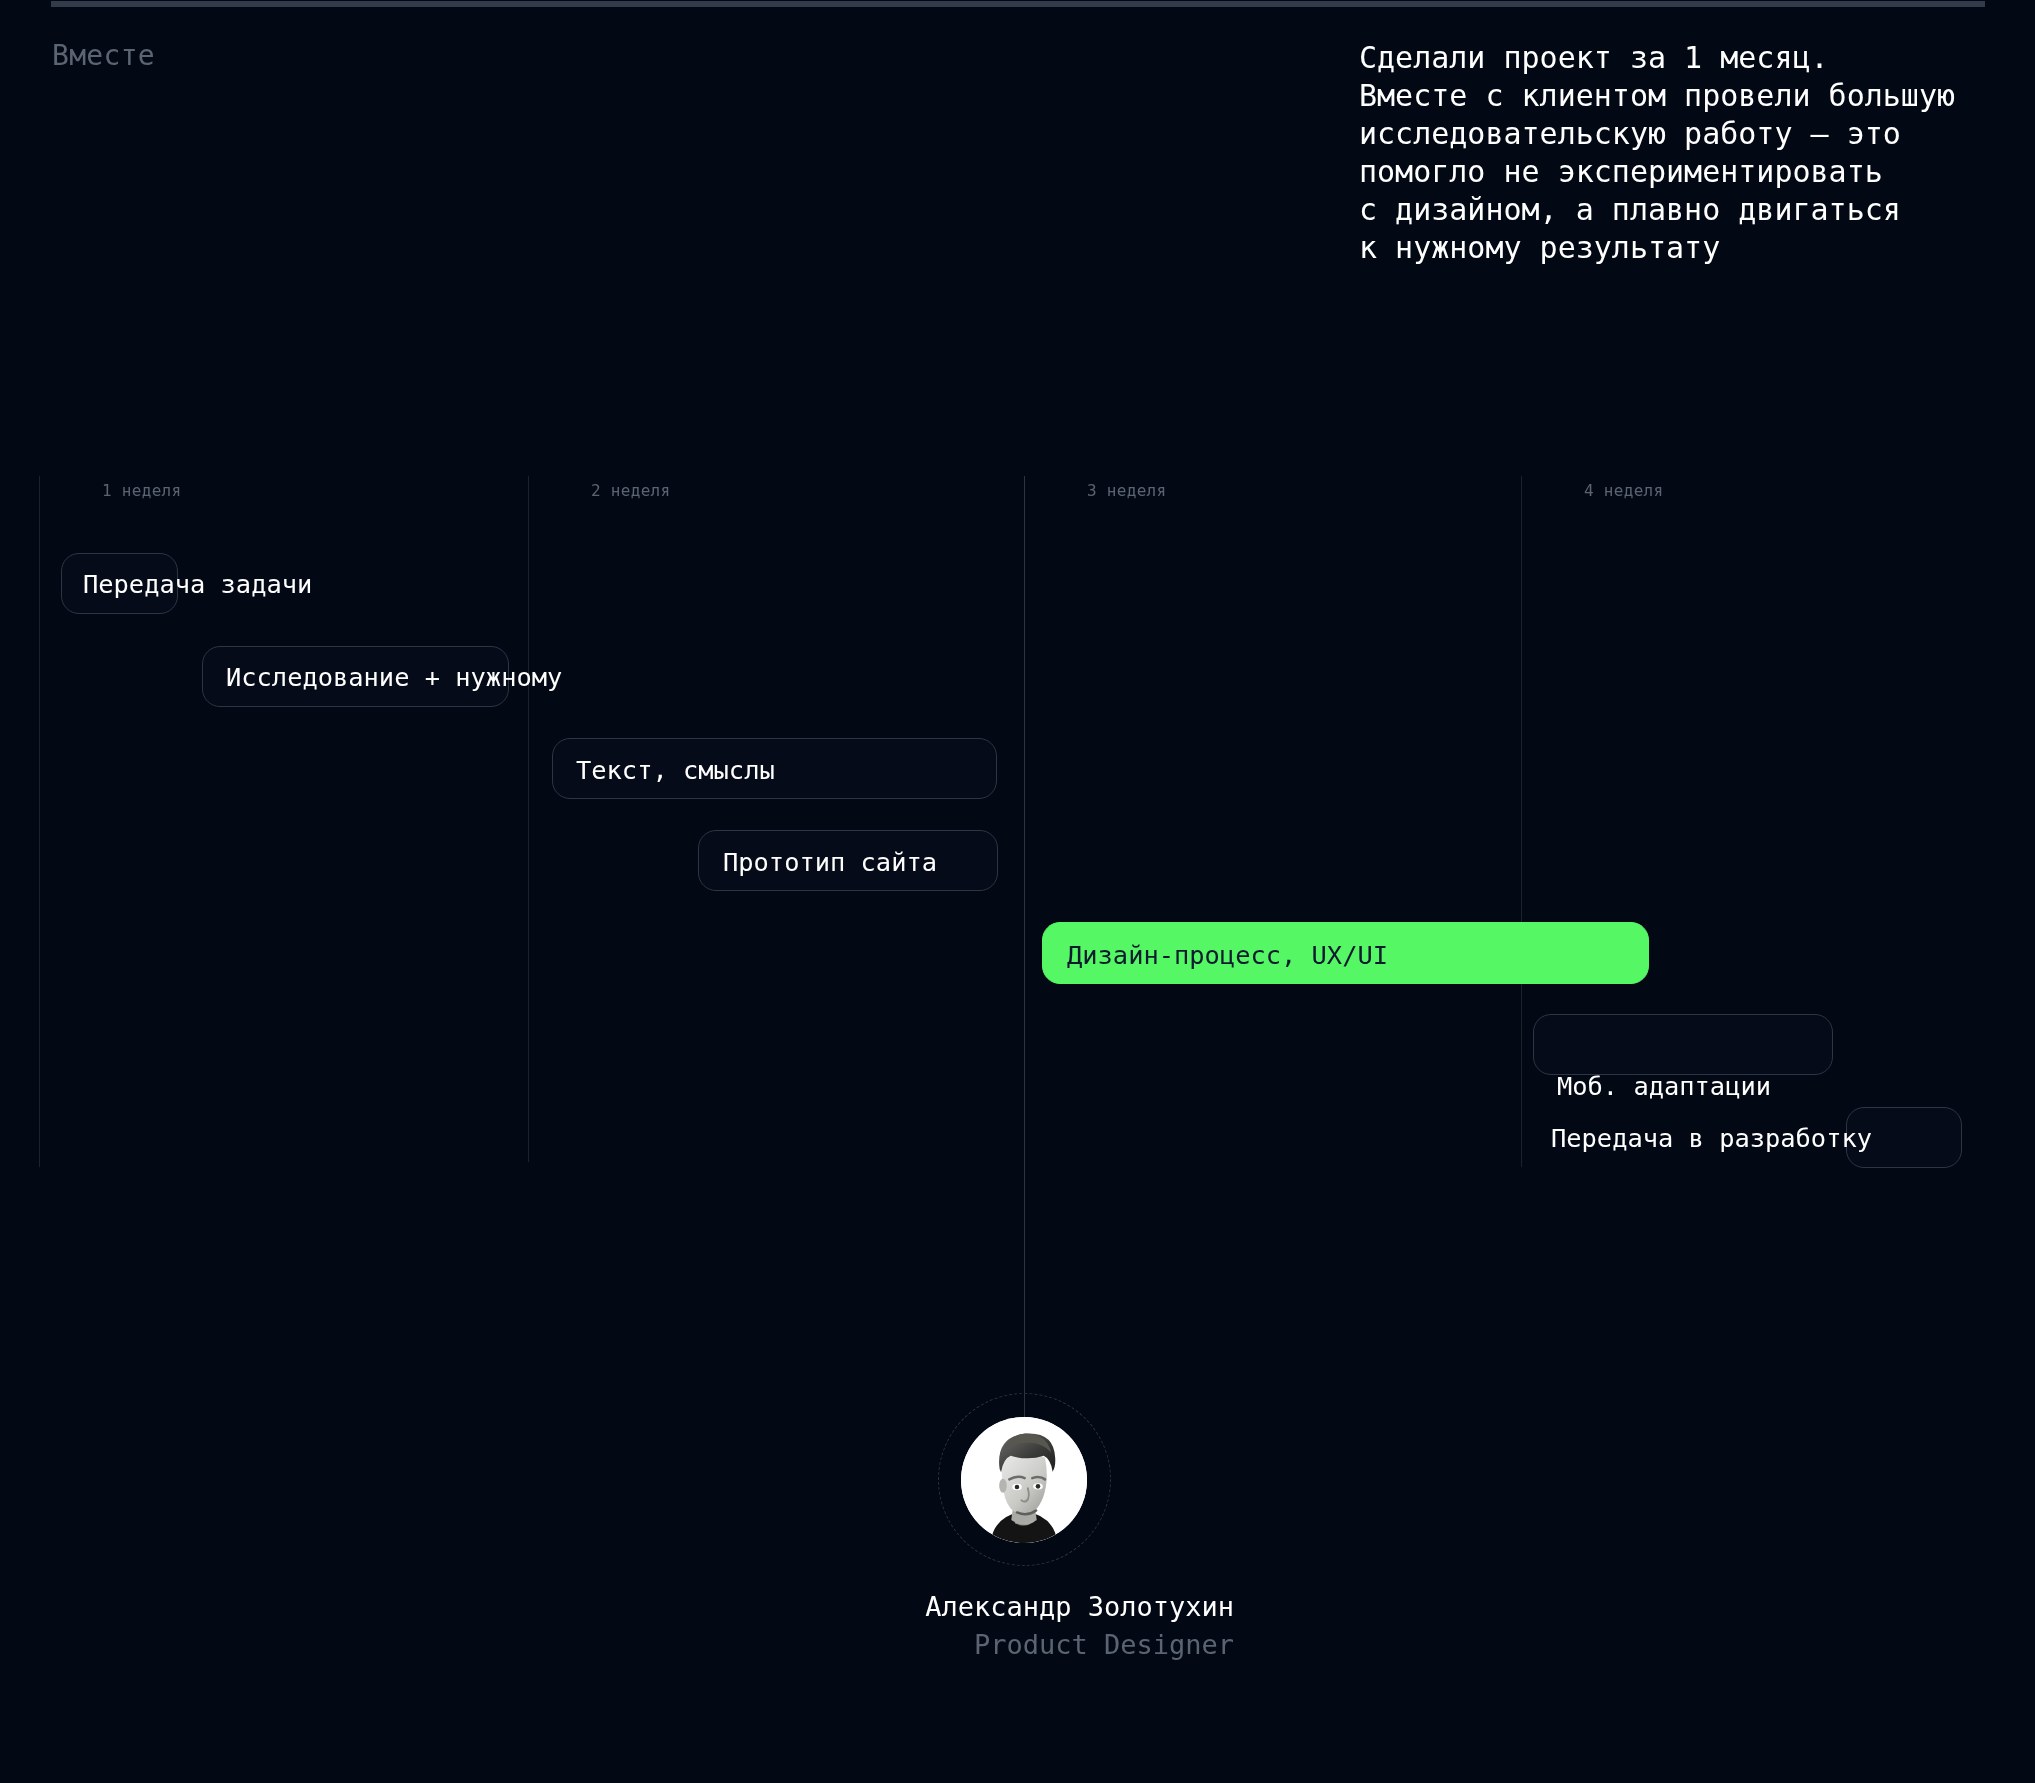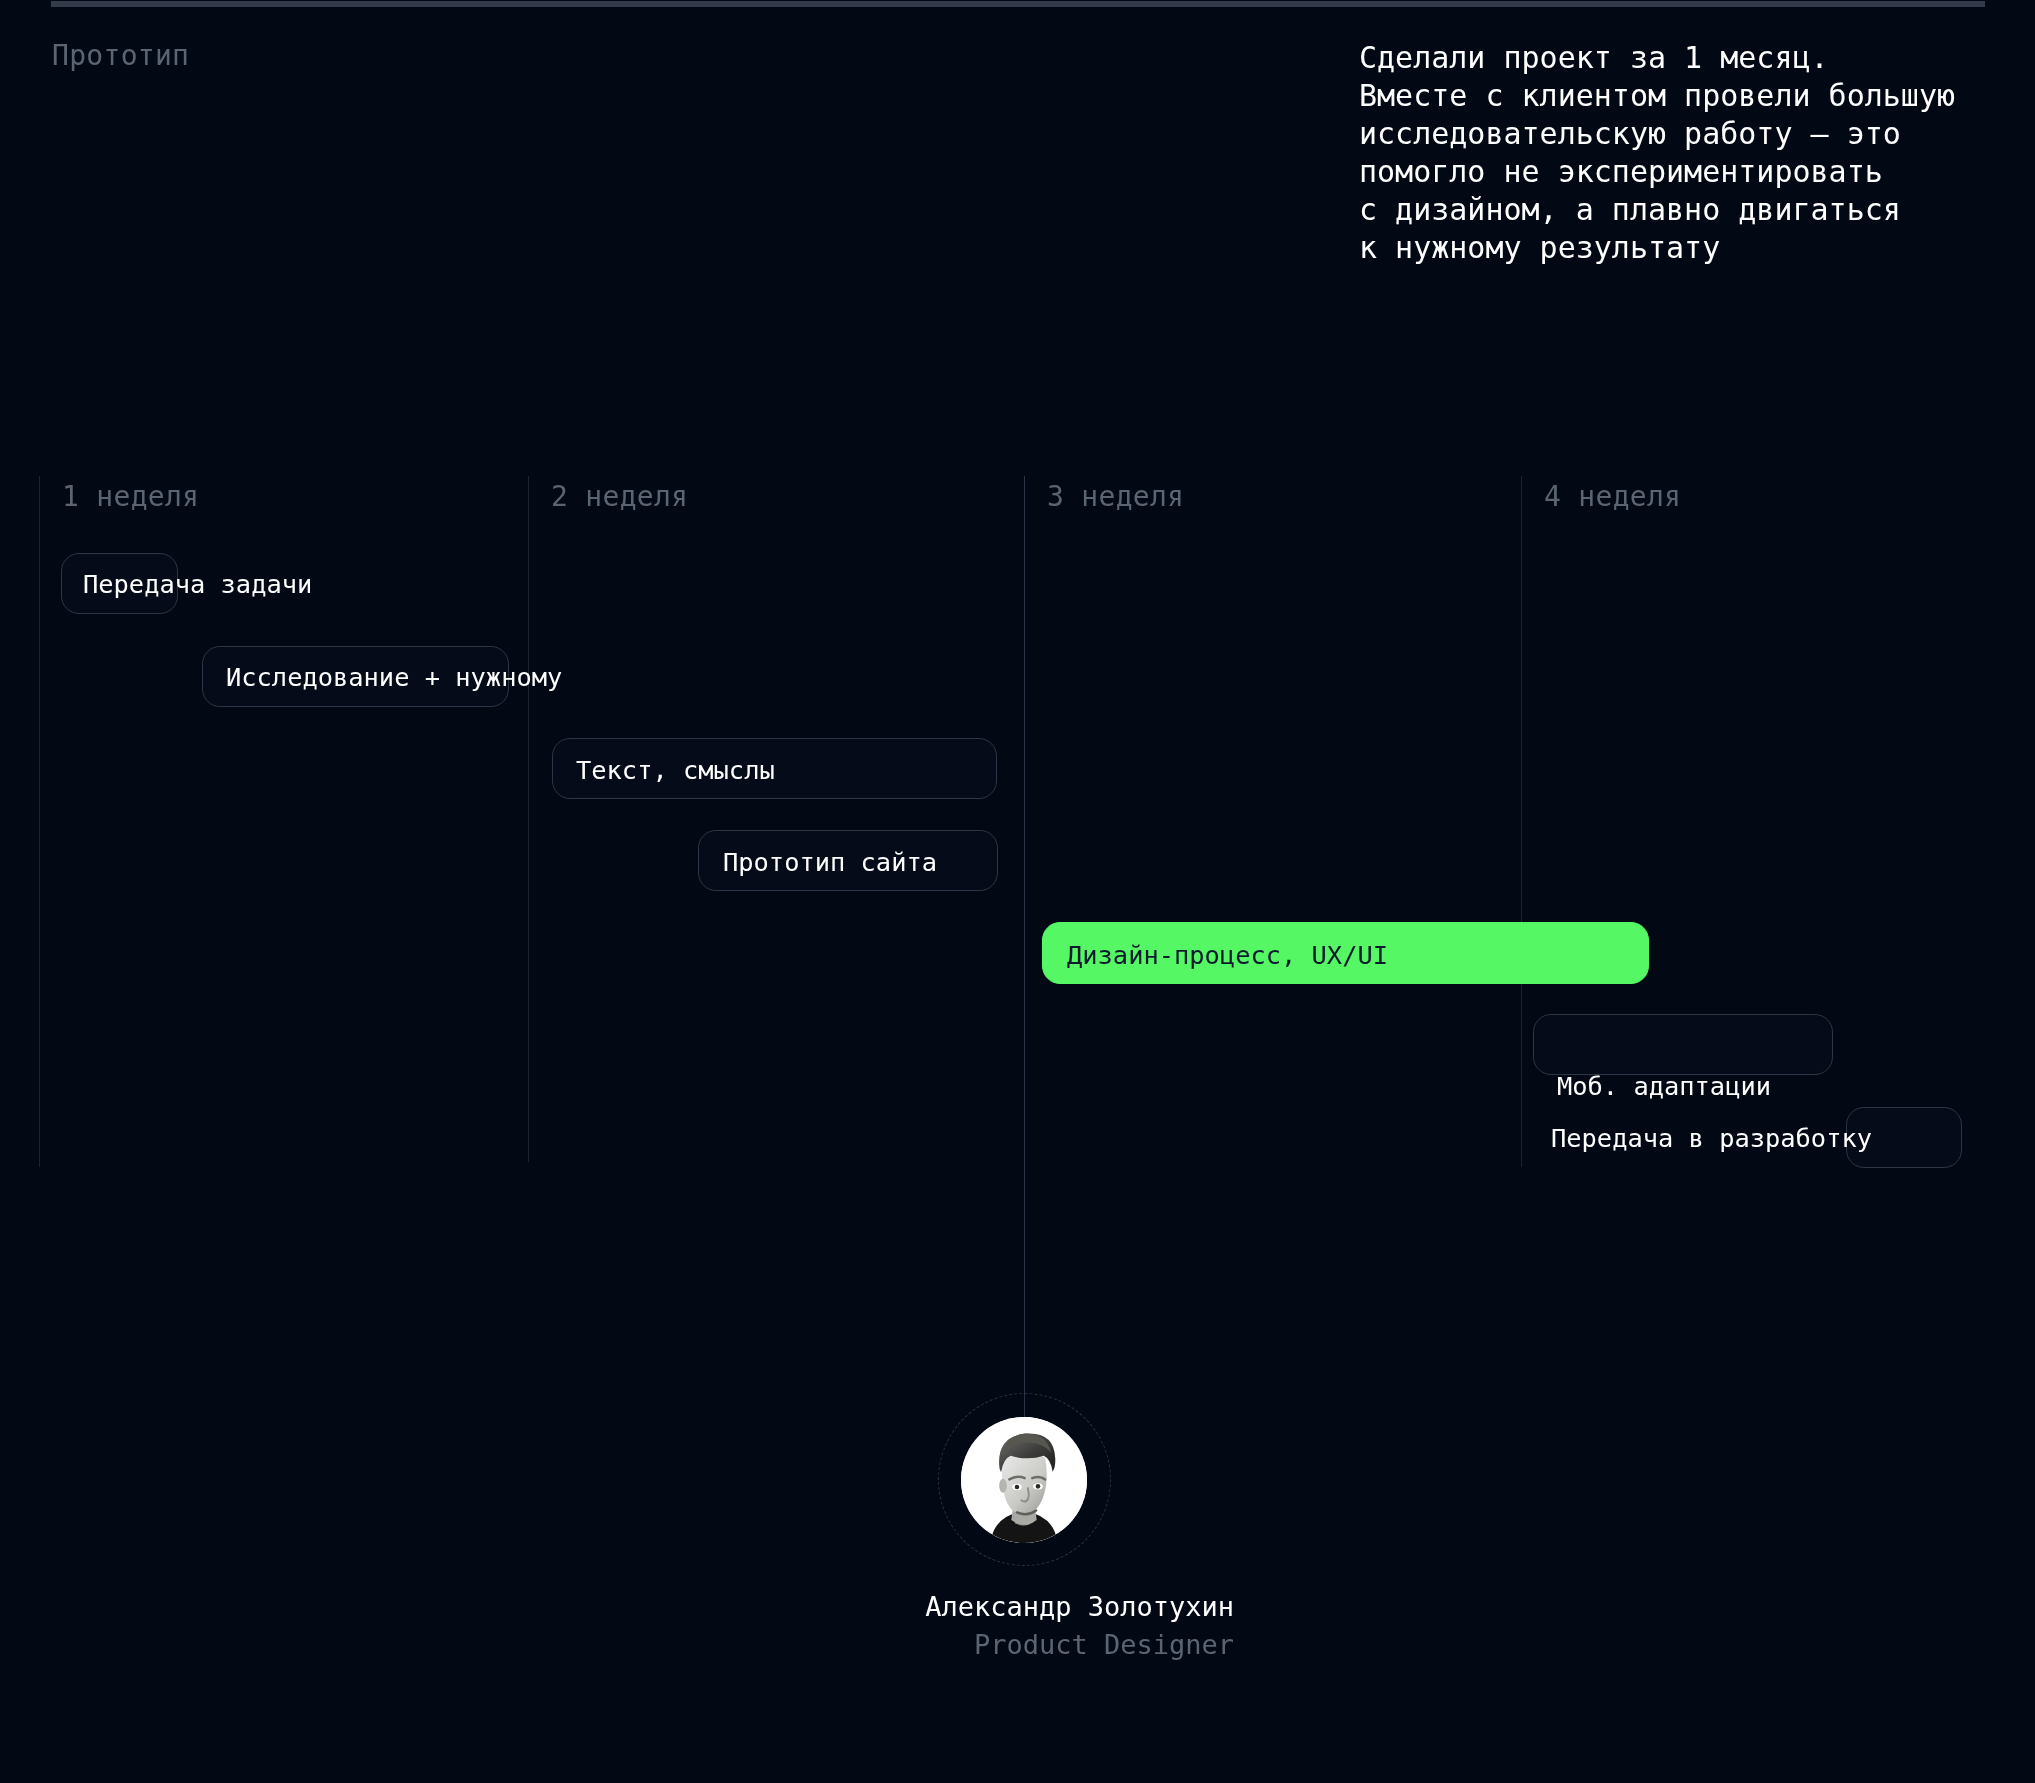--- a/index.html
+++ b/index.html
@@ -66,25 +66,26 @@
     position: absolute;
     top: 476px;
     width: 1.3px;
     background: #1b2230;
   }
   .col-divider.bright { background: #2c3446; }
 
   .col-head {
     position: absolute;
     top: 483px;
-    font-size: 28px;
+    font-size: 16px;
     line-height: 1.0;
     color: #5b6472;
     letter-spacing: 0.3px;
     white-space: nowrap;
+    margin-left: 40px;
   }
 
   
   .pill {
     position: absolute;
     display: block;
     border: 1.3px solid #2e3645;
     border-radius: 18px;
     background: #050b18;
   }
@@ -164,21 +165,21 @@
     white-space: nowrap;
   }
 </style>
 </head>
 <body>
 
 <div id="page">
 
   <div id="topbar-track"></div>
 
-  <div id="section-label">Прототип</div>
+  <div id="section-label">Вместе</div>
 
   <div id="intro">Сделали проект за 1 месяц.
 Вместе с клиентом провели большую
 исследовательскую работу — это
 помогло не экспериментировать
 с дизайном, а плавно двигаться
 к нужному результату</div>
 
   <div id="timeline">
 

